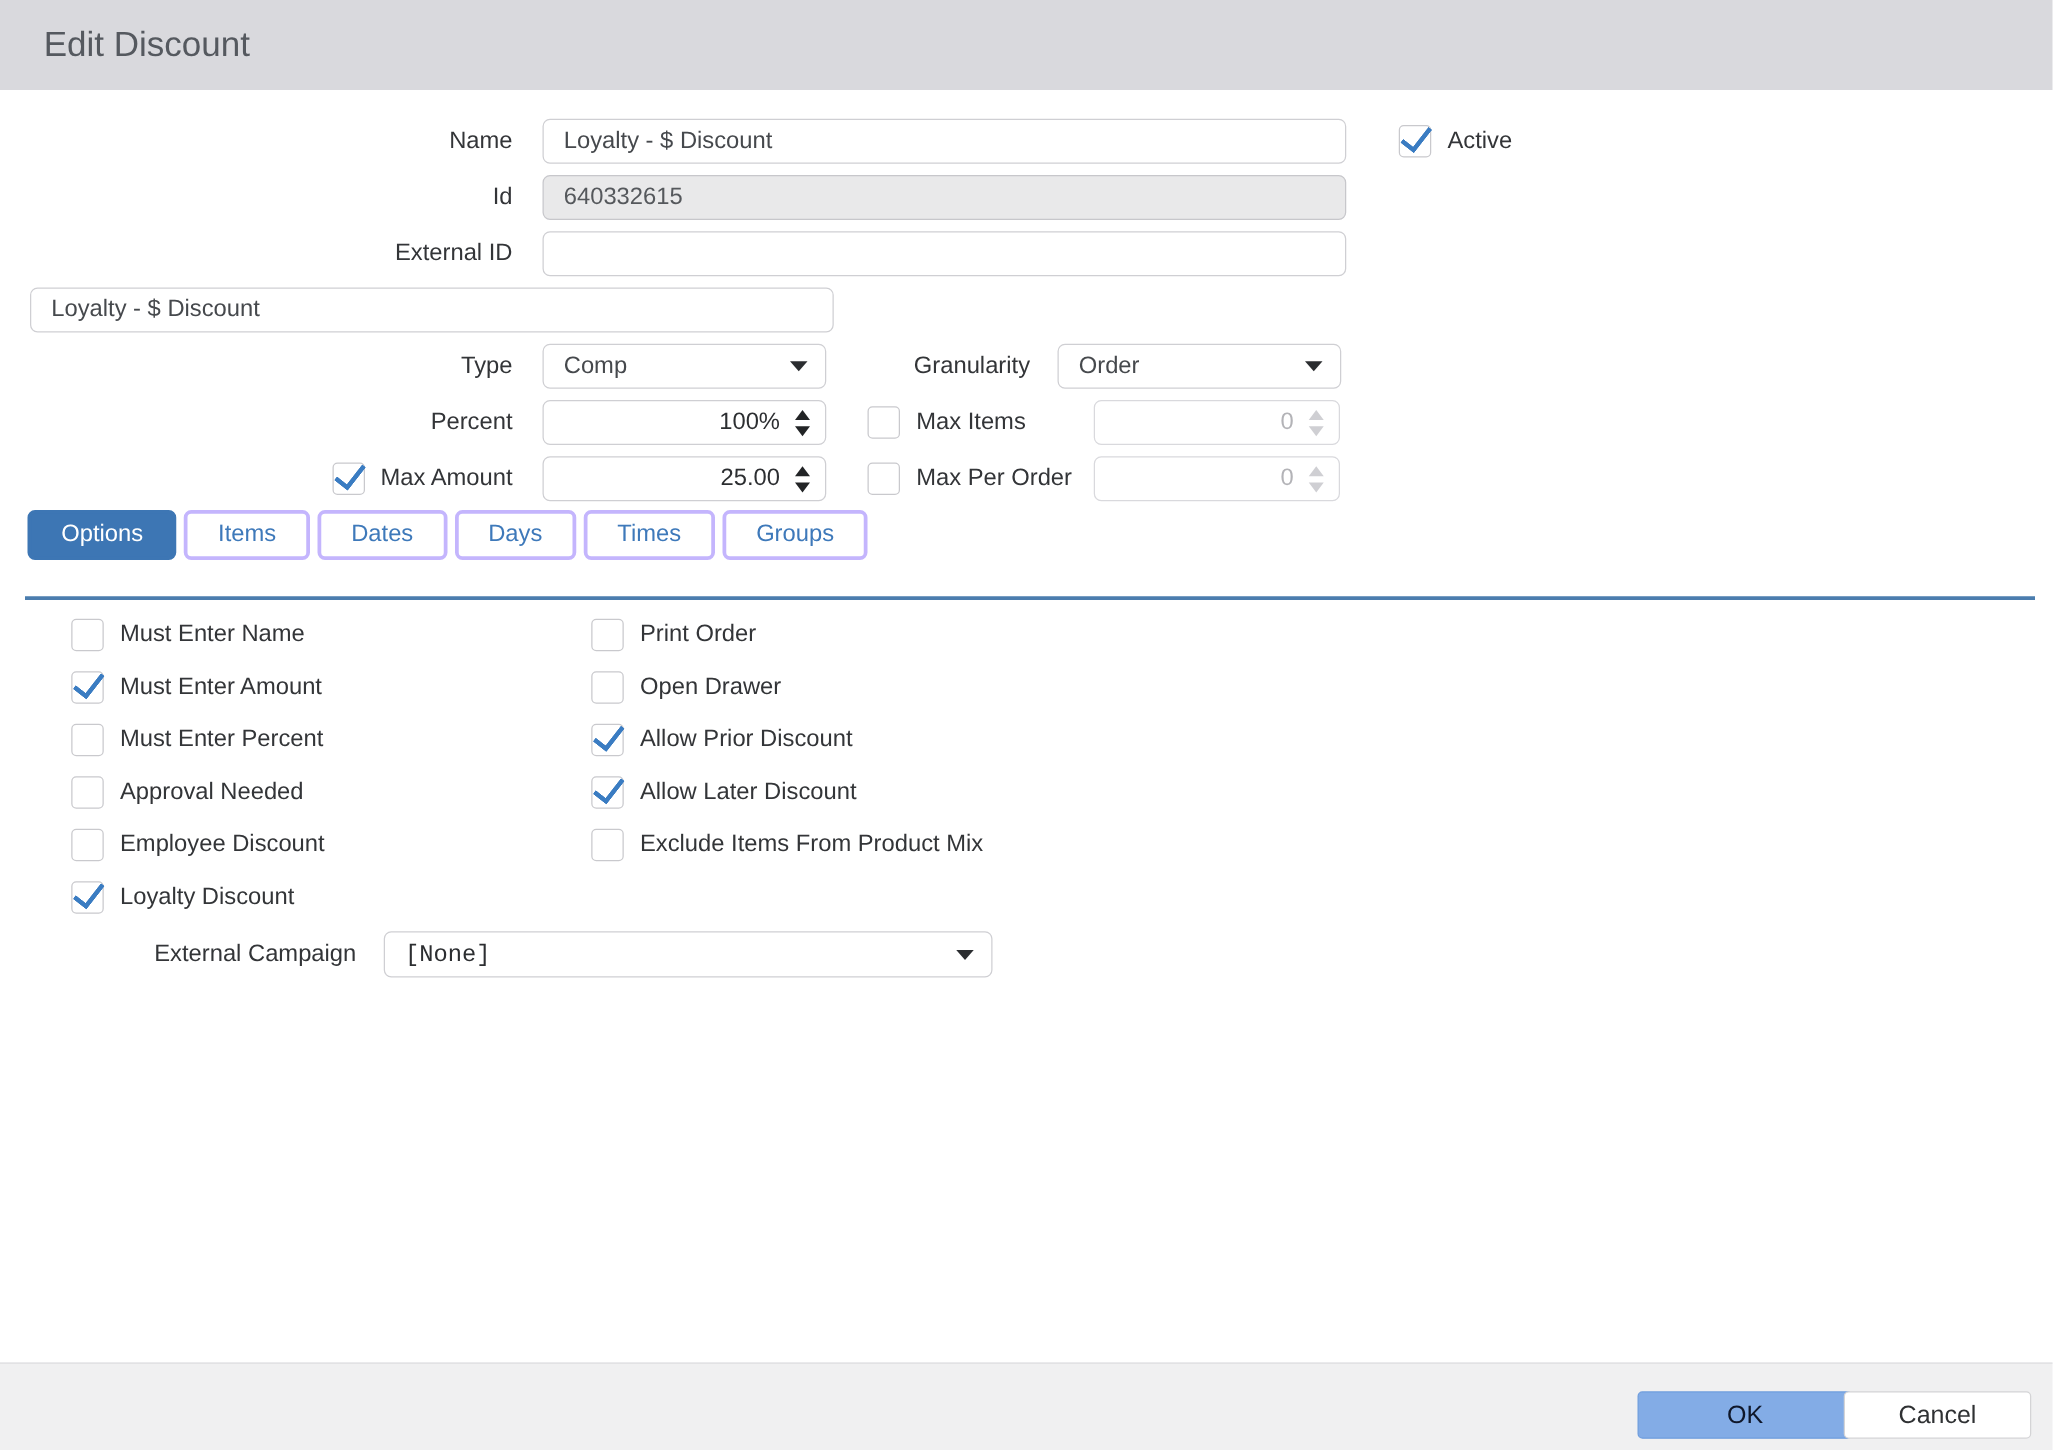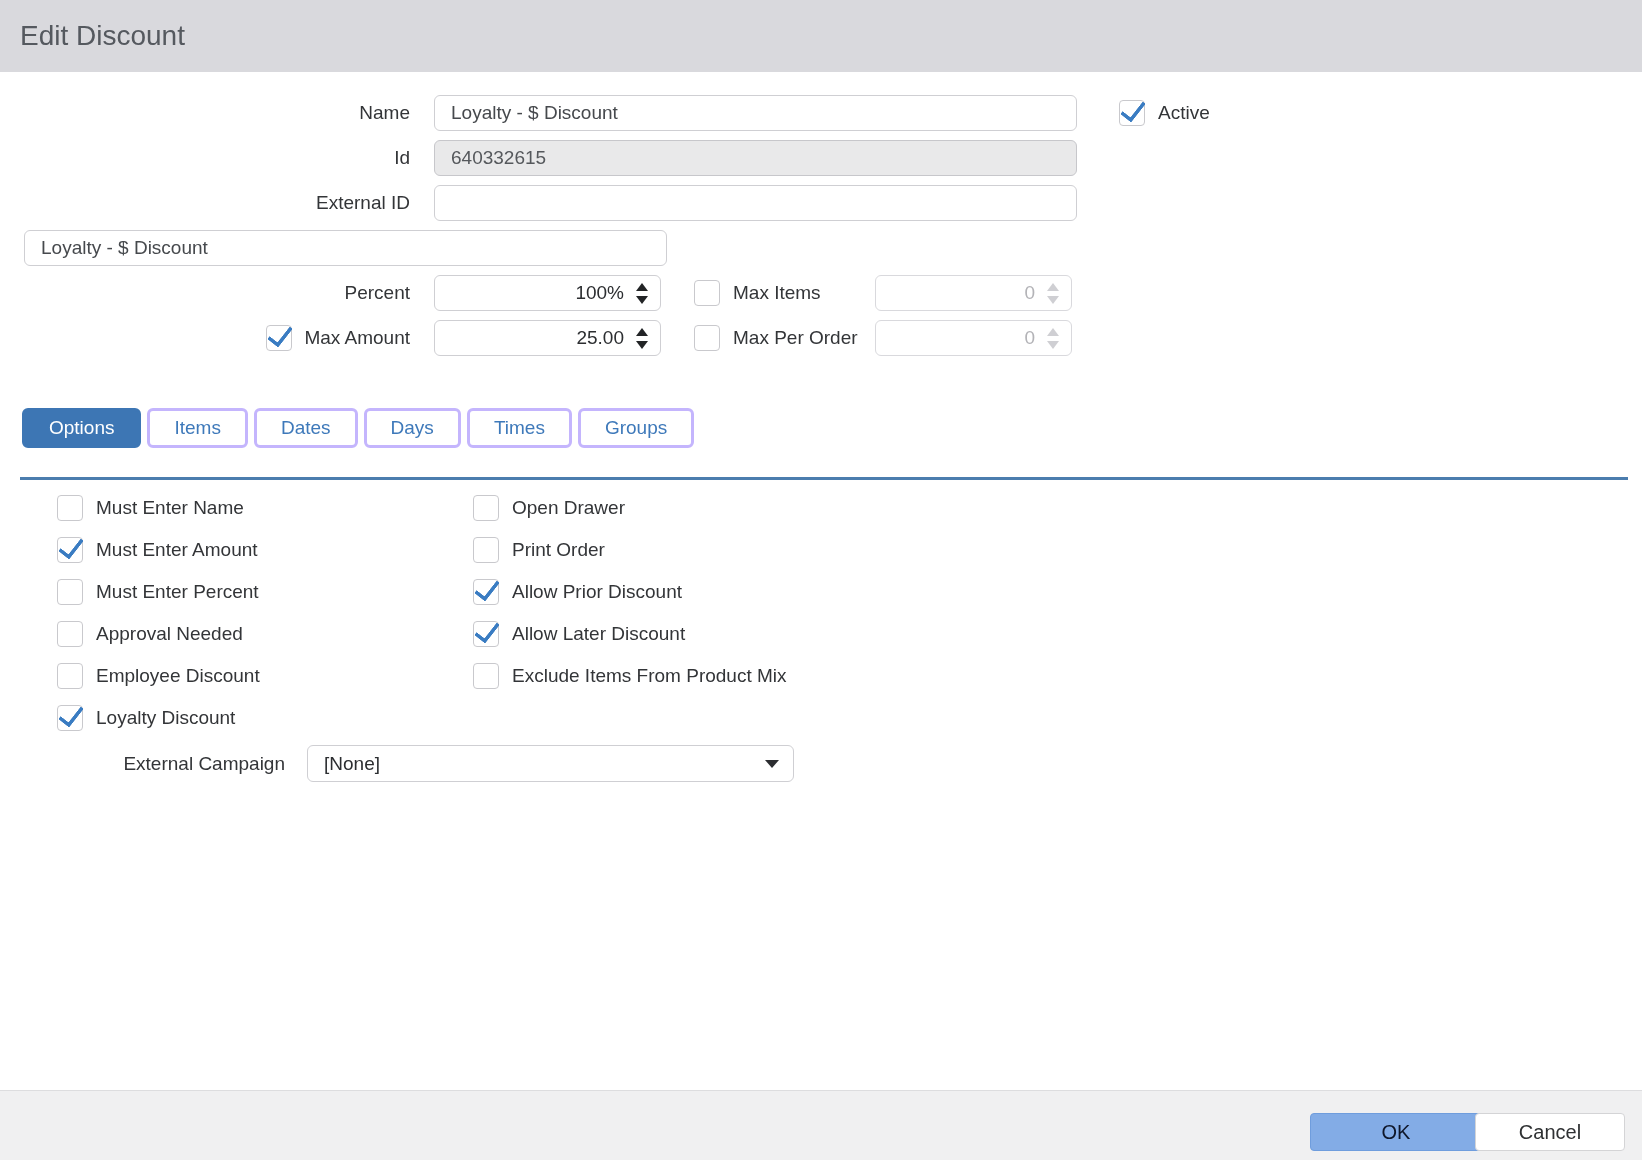--- a/index.html
+++ b/index.html
@@ -11,21 +11,21 @@
     overflow: hidden;
     color: #333538;
   }
 
   
   .hdr {
     position: absolute; top: 0; left: 0; right: 0; height: 72px;
     background: #d9d9dd;
     display: flex; align-items: center;
   }
-  .hdr-title { font-size: 28px; color: #55595f; padding-left: 20px; }
+  .hdr-title { font-size: 28px; color: #55595f; padding-left: 35px; }
 
   
   .form { position: absolute; top: 95px; left: 0; width: 100%; }
   .row { position: relative; display: flex; align-items: center; height: 36px; margin-bottom: 9px; }
   .lbl { width: 410px; text-align: right; font-size: 19px; color: #333538; flex: 0 0 auto; }
   .lbl.withcb { display: flex; justify-content: flex-end; align-items: center; padding-left: 12px; }
   .lbl.withcb .lbl-txt { margin-left: 12px; }
 
   .field { margin-left: 24px; }
   .tbox {
@@ -86,21 +86,21 @@
   
   .opt-col { position: absolute; top: 495px; }
   .opt-col.left { left: 57px; }
   .opt-col.rightc { left: 473px; }
   .opt-item { display: flex; align-items: center; height: 26px; margin-bottom: 16px; }
 
   .mc-row { position: absolute; top: 745px; left: 0; display: flex; align-items: center; height: 37px; }
   .mc-lbl { width: 285px; text-align: right; font-size: 19px; color: #333538; }
   .mc-select {
     margin-left: 22px; width: 487px; height: 37px; border: 1px solid #cfcfd3; border-radius: 6px;
-    background: #fff; display: flex; align-items: center; padding-left: 16px; font-size: 19px; color: #2c2e31;
+    background: #fff; display: flex; align-items: center; padding-left: 16px; font-size: 19px; color: #2c2e31; font-family: Liberation Mono, monospace;
   }
   .mc-select .val { flex: 1; }
 
   
   .footer {
     position: absolute; left: 0; right: 0; bottom: 0; height: 70px;
     background: #f0f0f1; border-top: 1px solid #dddddf;
   }
   .btn { position: absolute; top: 22px; height: 38px; border-radius: 4px; font-size: 20px;
     display: flex; align-items: center; justify-content: center; cursor: default; }
@@ -140,20 +140,32 @@
       <span></span>
     </div>
   </div>
 
   <div class="row">
     <div class="tbox wide field">
       <span>Loyalty - $ Discount</span>
     </div>
   </div>
 
+  <div class="row">
+    <div class="lbl">Type</div>
+    <div class="selectbox field">
+      <span class="val">Comp</span>
+      <span class="caret"></span>
+    </div>
+    <div class="lbl" style="width:163px">Granularity</div>
+    <div class="selectbox" style="margin-left:22px">
+      <span class="val">Order</span>
+      <span class="caret"></span>
+    </div>
+  </div>
 
   <div class="row">
     <div class="lbl">Percent</div>
     <div class="spin field">
       <span class="val">100%</span>
       <span class="arrows">
           <span class="arr-up"></span>
           <span class="arr-dn"></span>
         </span>
     </div>
@@ -234,25 +246,25 @@
   </div>
   <div class="opt-item">
     <span class="cb checked"></span>
     <span class="cb-label">Loyalty Discount</span>
   </div>
 </div>
 
 <div class="opt-col rightc">
   <div class="opt-item">
     <span class="cb"></span>
+    <span class="cb-label">Print Order</span>
+  </div>
+  <div class="opt-item">
+    <span class="cb"></span>
     <span class="cb-label">Open Drawer</span>
-  </div>
-  <div class="opt-item">
-    <span class="cb"></span>
-    <span class="cb-label">Print Order</span>
   </div>
   <div class="opt-item">
     <span class="cb checked"></span>
     <span class="cb-label">Allow Prior Discount</span>
   </div>
   <div class="opt-item">
     <span class="cb checked"></span>
     <span class="cb-label">Allow Later Discount</span>
   </div>
   <div class="opt-item">

